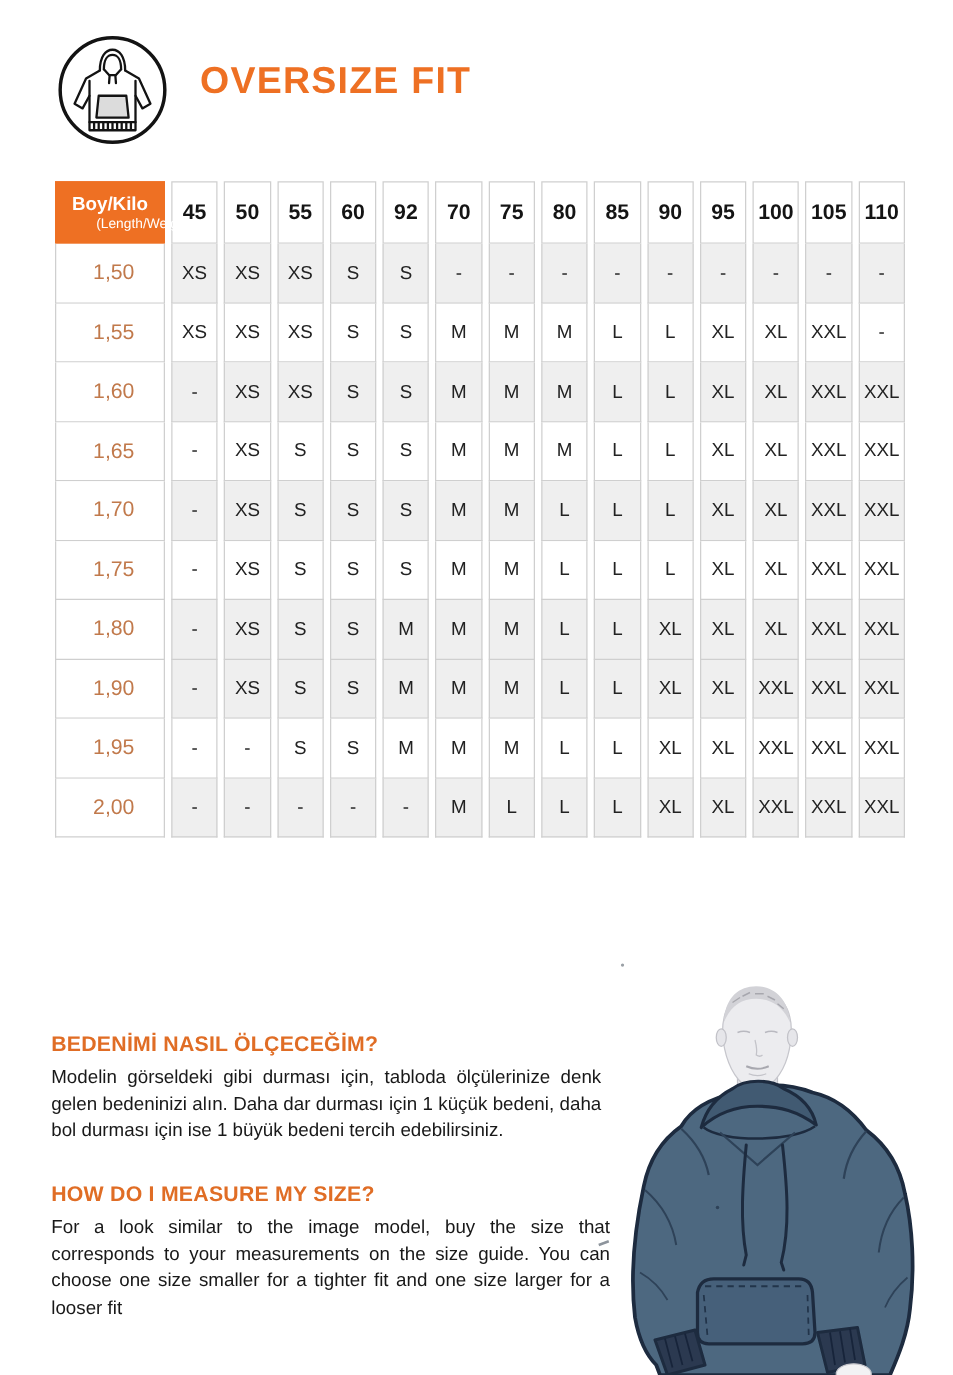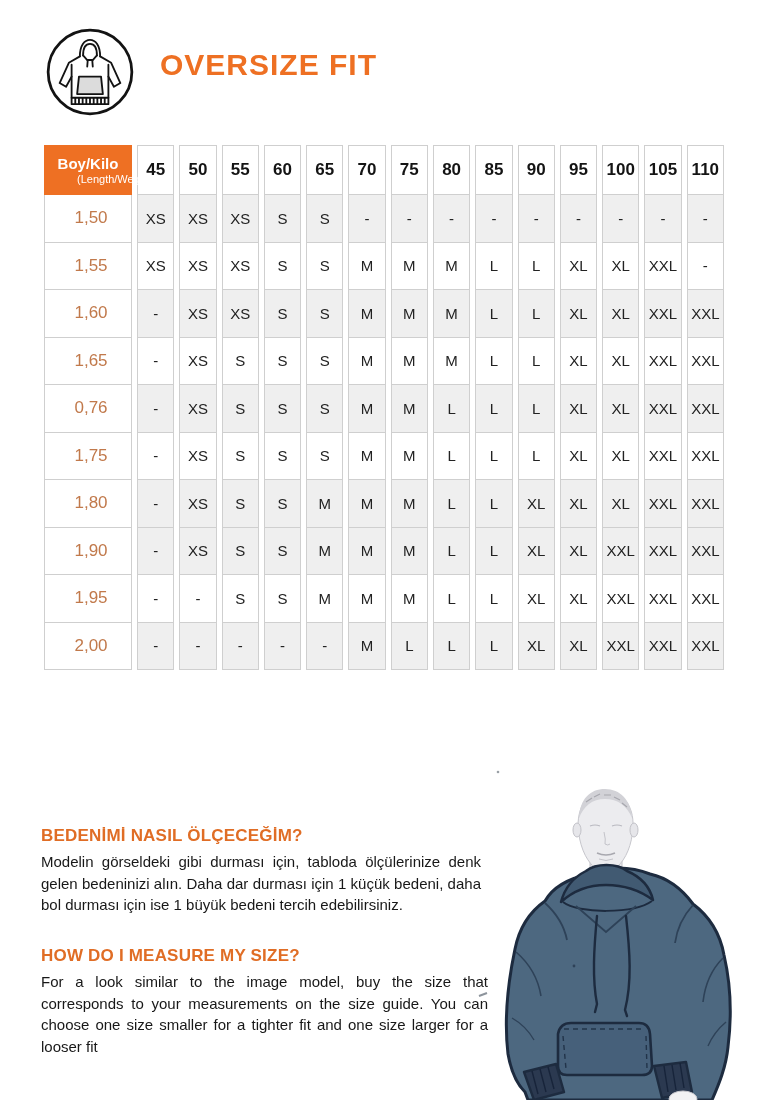--- a/index.html
+++ b/index.html
@@ -118,21 +118,21 @@
     <tbody id="tableBody">
       <tr>
         <th class="corner-cell">
           <div class="corner-line1">Boy/Kilo</div>
           <div class="corner-line2">(Length/Weight)</div>
         </th>
       <th class="weight-cell">45</th>
           <th class="weight-cell">50</th>
           <th class="weight-cell">55</th>
           <th class="weight-cell">60</th>
-          <th class="weight-cell">65</th>
+          <th class="weight-cell">92</th>
           <th class="weight-cell">70</th>
           <th class="weight-cell">75</th>
           <th class="weight-cell">80</th>
           <th class="weight-cell">85</th>
           <th class="weight-cell">90</th>
           <th class="weight-cell">95</th>
           <th class="weight-cell">100</th>
           <th class="weight-cell">105</th>
           <th class="weight-cell">110</th>
         </tr>
@@ -198,21 +198,21 @@
           <td class="size-cell">M</td>
           <td class="size-cell">M</td>
           <td class="size-cell">L</td>
           <td class="size-cell">L</td>
           <td class="size-cell">XL</td>
           <td class="size-cell">XL</td>
           <td class="size-cell">XXL</td>
           <td class="size-cell">XXL</td>
         </tr>
         <tr class="shaded">
-          <td class="height-cell">0,76</td>
+          <td class="height-cell">1,70</td>
           <td class="size-cell">-</td>
           <td class="size-cell">XS</td>
           <td class="size-cell">S</td>
           <td class="size-cell">S</td>
           <td class="size-cell">S</td>
           <td class="size-cell">M</td>
           <td class="size-cell">M</td>
           <td class="size-cell">L</td>
           <td class="size-cell">L</td>
           <td class="size-cell">L</td>

